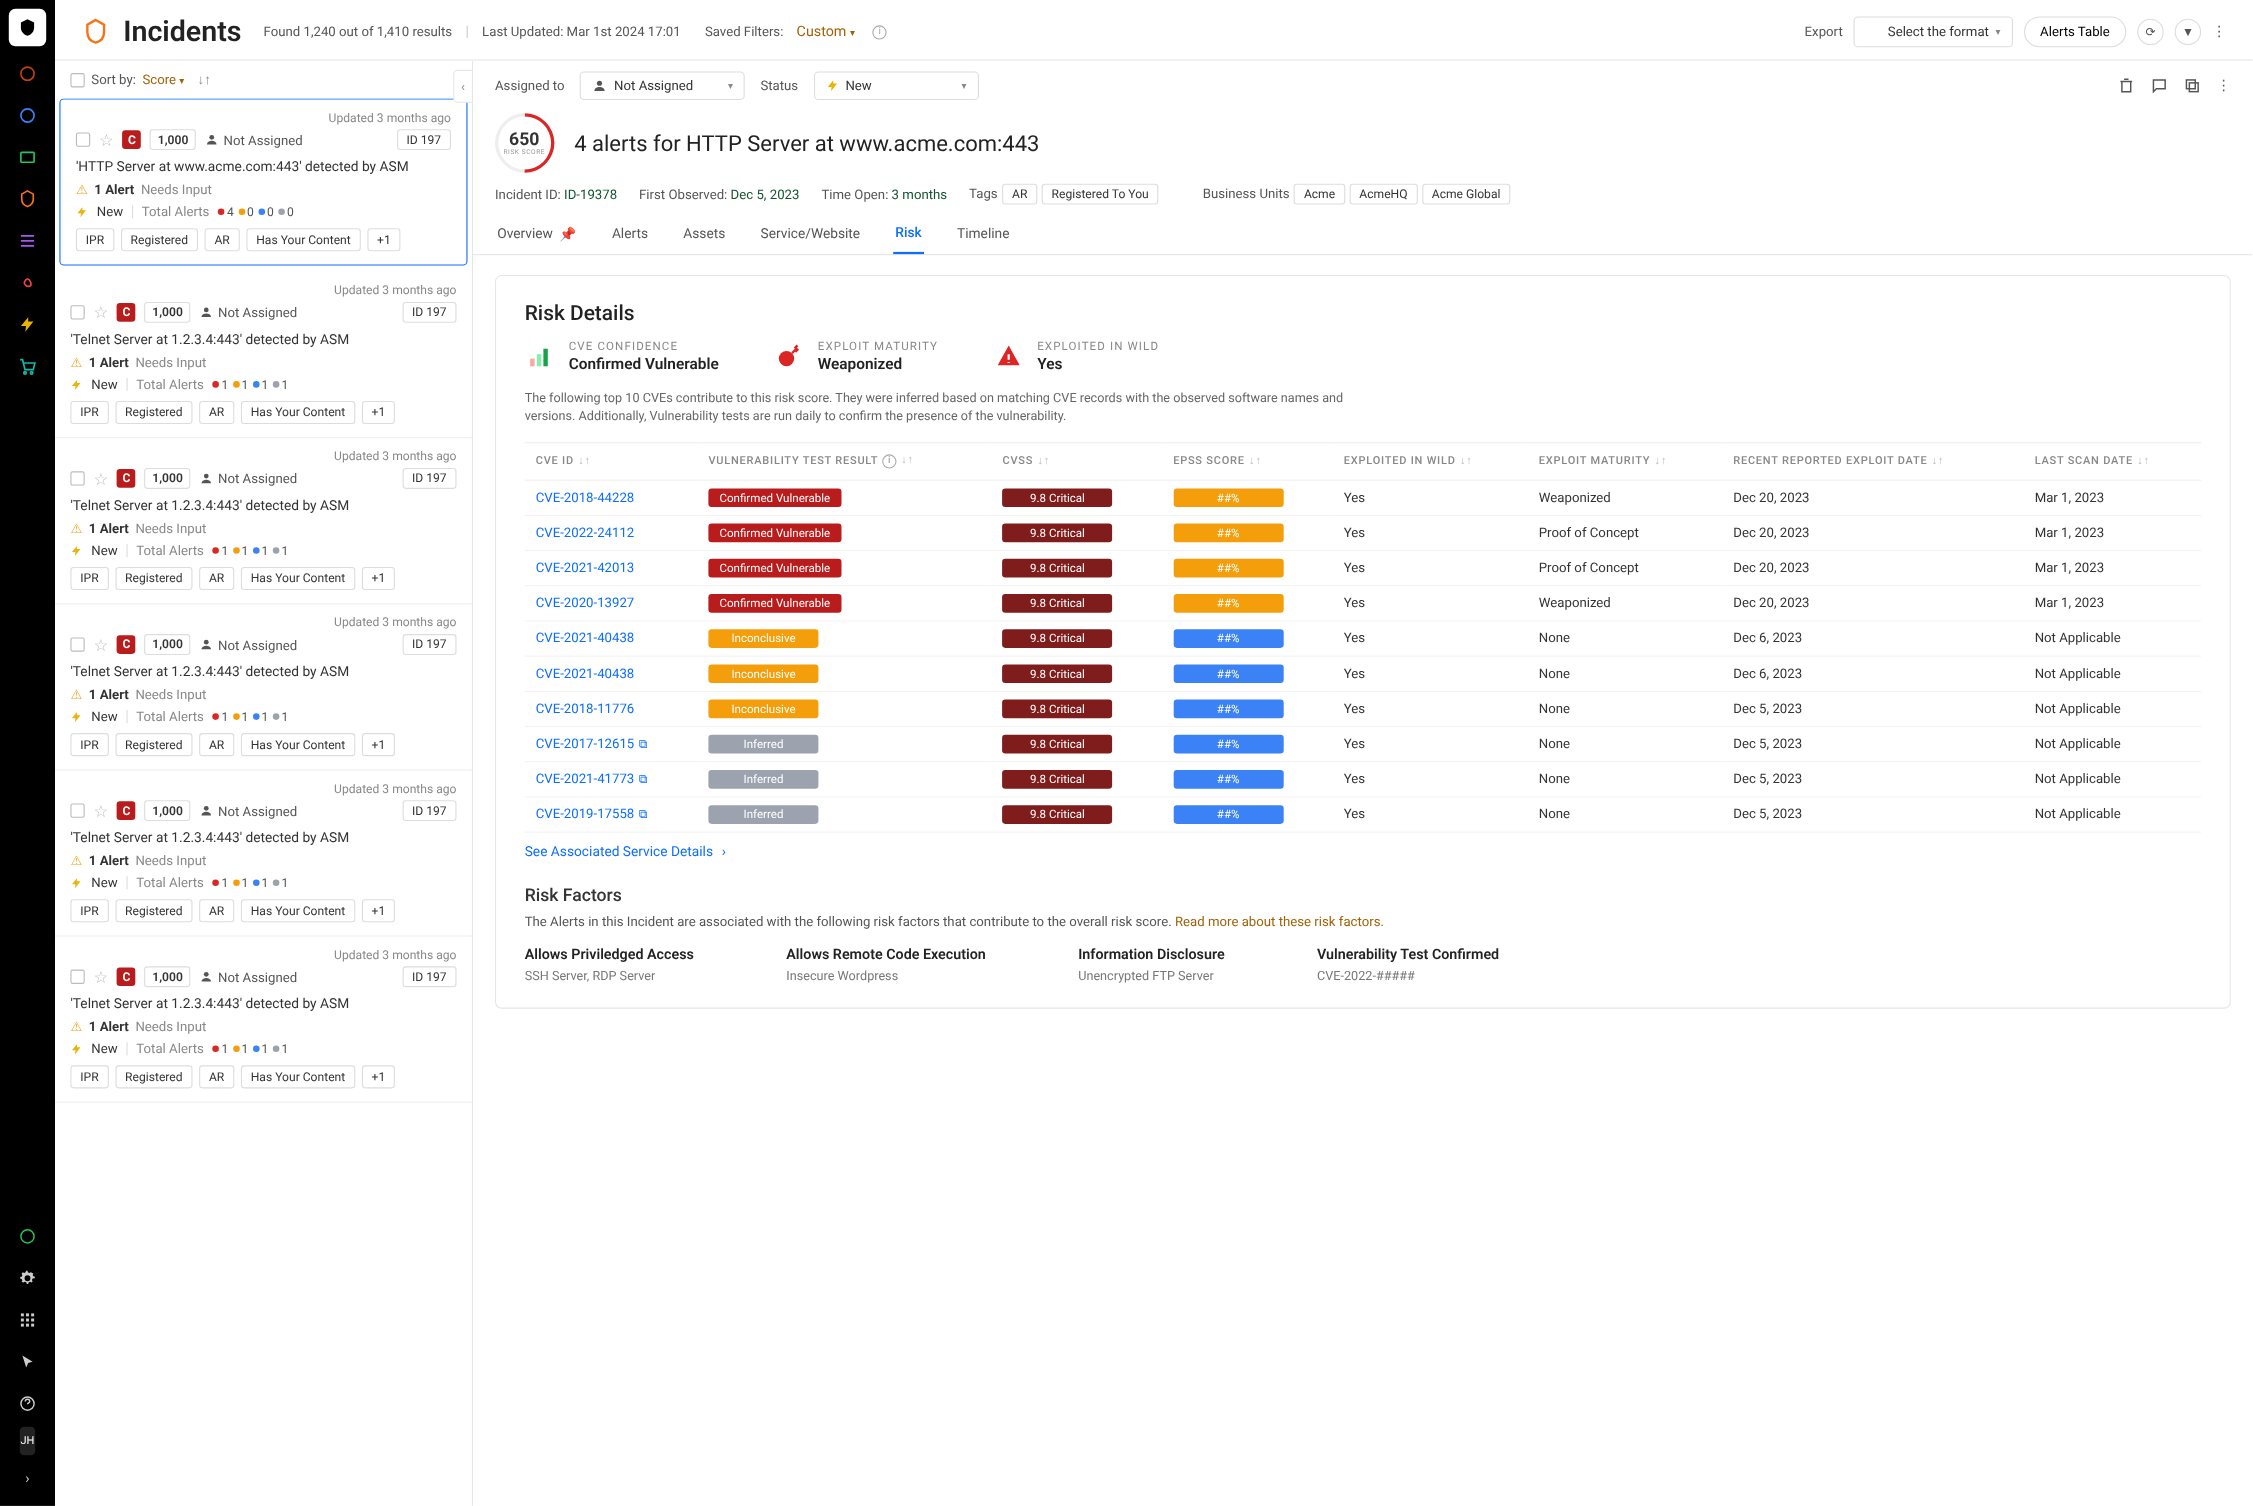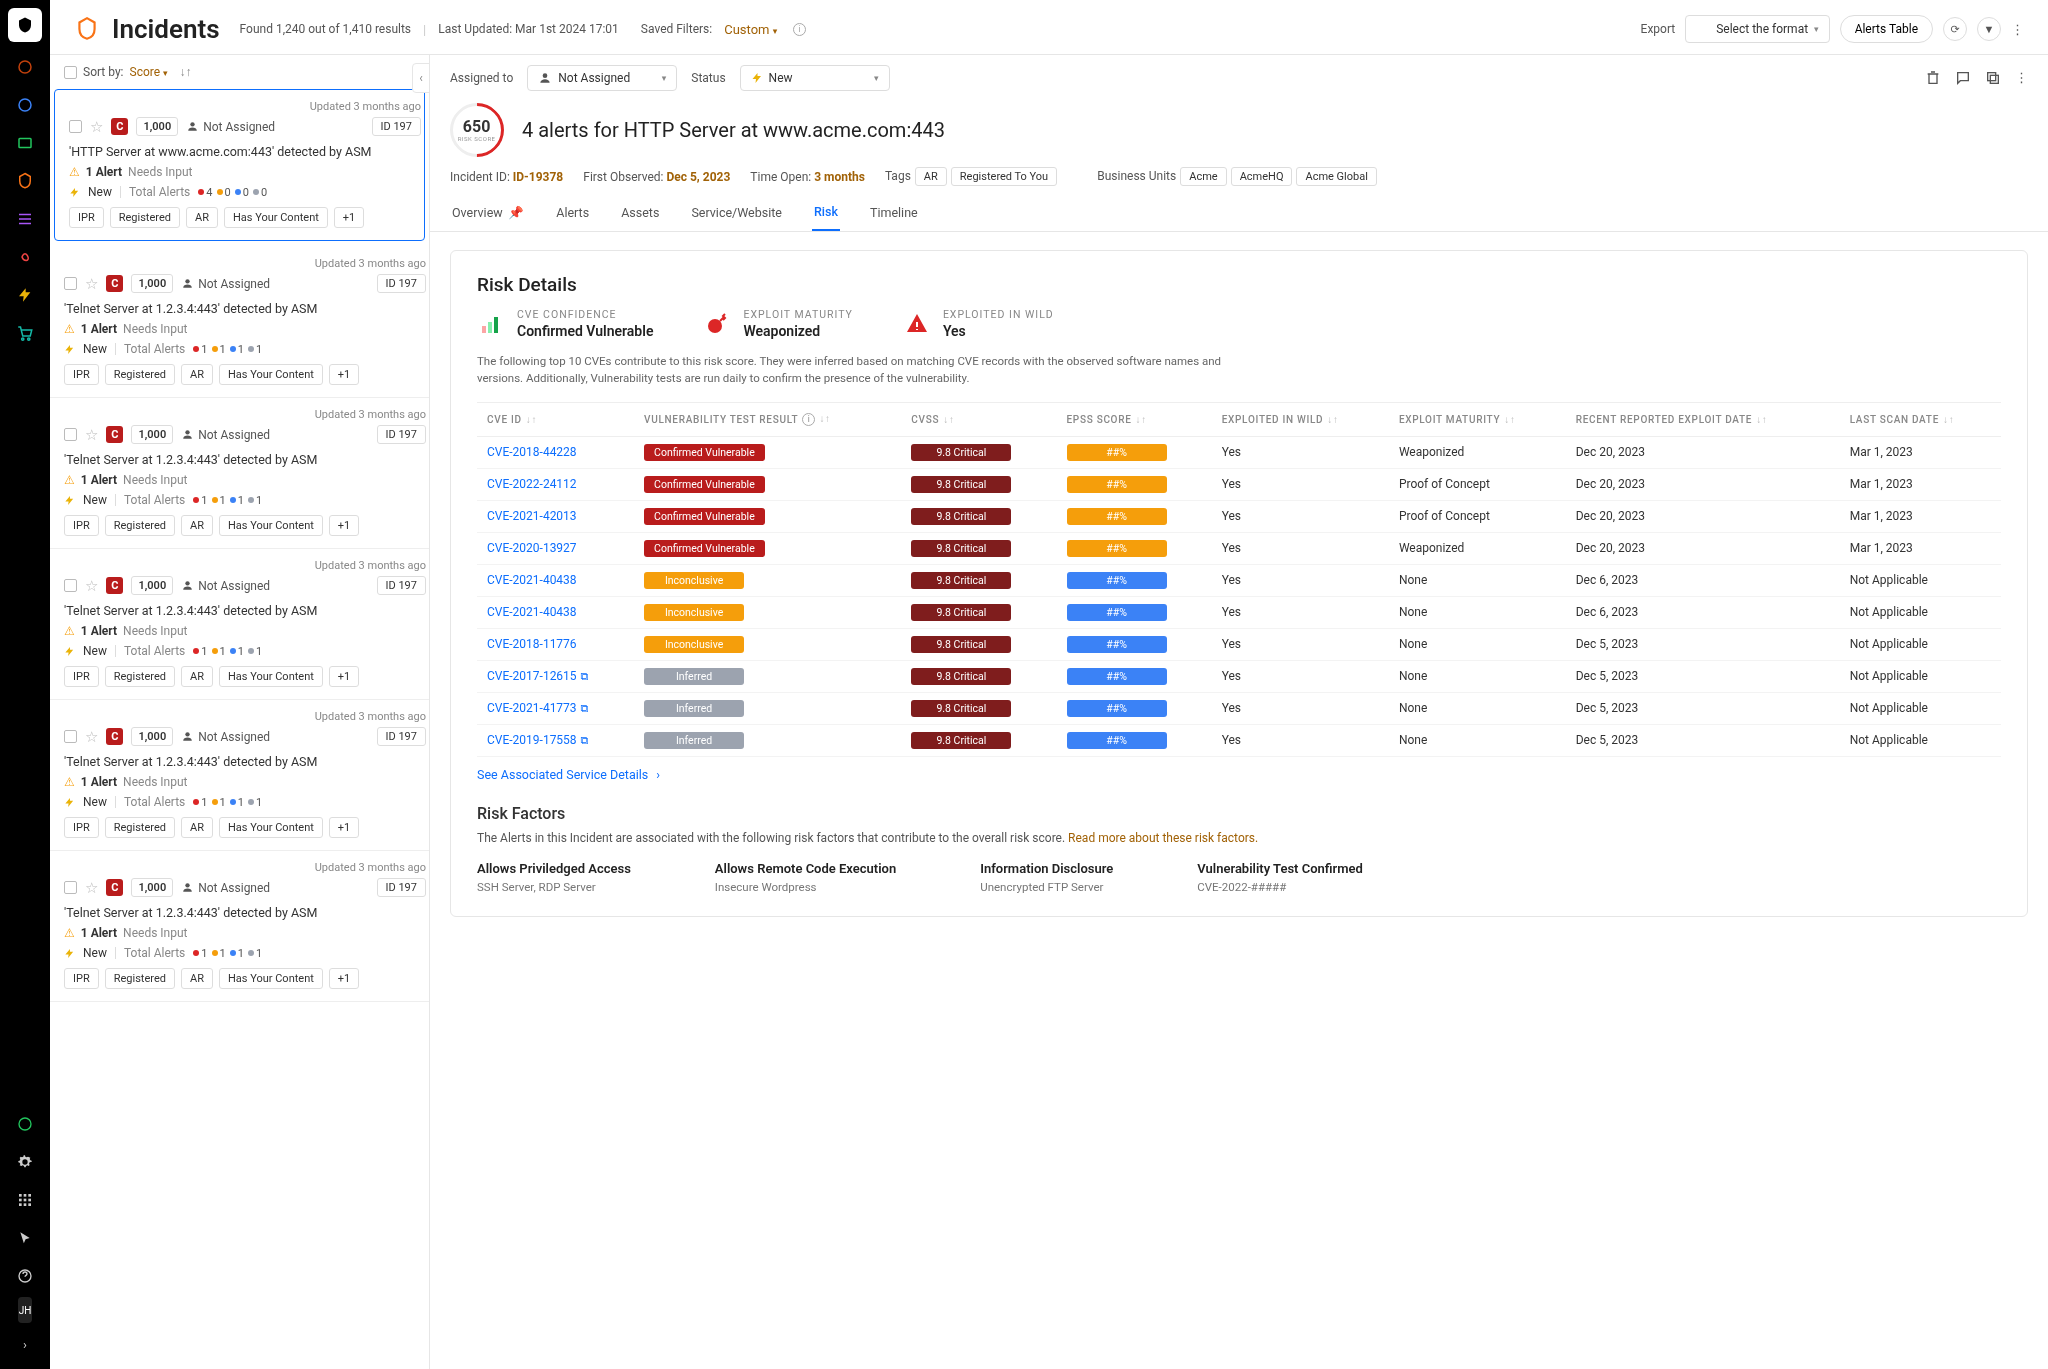--- a/index.html
+++ b/index.html
@@ -18,21 +18,21 @@
 .link { color: #a16207; cursor: pointer; }
 .topbar-right { margin-left: auto; display: flex; align-items: center; gap: 10px; }
 .dropdown { border: 1px solid #ddd; border-radius: 4px; padding: 6px 10px; display: flex; align-items: center; gap: 6px; cursor: pointer; font-size: 12px; }
 .btn-outline { border: 1px solid #ddd; border-radius: 16px; padding: 6px 14px; font-size: 12px; cursor: pointer; background: #fff; }
 .icon-circ { width: 24px; height: 24px; border: 1px solid #ddd; border-radius: 50%; display: flex; align-items: center; justify-content: center; cursor: pointer; font-size: 11px; color:#555; }
 .body { flex: 1; display: flex; overflow: hidden; }
 .listcol { width: 380px; border-right: 1px solid #e6e6e6; display: flex; flex-direction: column; overflow-y: auto; }
 .sortbar { display: flex; align-items: center; padding: 10px 14px; font-size: 12px; color: #555; gap: 6px; position: sticky; top:0; background:#fff; z-index:2;}
 .collapse-tab { position:absolute; right:-1px; top: 8px; width:18px; height:30px; border:1px solid #e6e6e6; border-radius:4px 0 0 4px; background:#fff; display:flex; align-items:center; justify-content:center; cursor:pointer; color:#888;}
 .listbody { position: relative; }
-.card { border-bottom: 1px solid #eee; padding: 10px 3px 12px 14px; }
+.card { border-bottom: 1px solid #eee; padding: 10px 14px 12px 14px; }
 .card.selected { border: 1.5px solid #0d6efd; border-radius: 4px; margin: 0 4px 6px 4px; }
 .card-updated { text-align: right; font-size: 11px; color: #888; margin-bottom: 4px; }
 .card-row1 { display: flex; align-items: center; gap: 8px; }
 .chk { width: 13px; height: 13px; border: 1.3px solid #bbb; border-radius: 2px; cursor: pointer; flex-shrink:0; }
 .star { color: #bbb; cursor: pointer; font-size: 15px; }
 .sev { width: 17px; height: 17px; background: #b91c1c; color: #fff; font-weight: 700; font-size: 11px; border-radius: 3px; display: flex; align-items: center; justify-content: center; }
 .score { border: 1px solid #ddd; border-radius: 3px; padding: 2px 6px; font-size: 11px; font-weight: 600; }
 .assignee { display: flex; align-items: center; gap: 4px; font-size: 12px; color: #555; }
 .idchip { margin-left: auto; border: 1px solid #ddd; border-radius: 3px; padding: 2px 8px; font-size: 11px; color: #333; }
 .card-title { font-size: 12.5px; margin: 8px 0 6px 0; }
@@ -54,21 +54,21 @@
 .sel { border: 1px solid #ddd; border-radius: 4px; padding: 5px 10px; display: flex; align-items: center; gap: 8px; font-size: 12px; cursor: pointer; min-width: 150px; justify-content: space-between; }
 .detail-icons { margin-left: auto; display: flex; gap: 14px; color: #555; }
 .detail-icons span { cursor: pointer; }
 .header-block { display: flex; align-items: center; gap: 18px; padding: 12px 20px 6px 20px; }
 .gauge { width: 54px; height: 54px; border-radius: 50%; border: 3px solid #eee; border-top-color: #dc2626; border-right-color:#dc2626; transform: rotate(45deg); display:flex; align-items:center; justify-content:center; }
 .gauge-inner { transform: rotate(-45deg); text-align:center; }
 .gauge-num { font-size: 16px; font-weight: 700; color: #333; line-height:1;}
 .gauge-lbl { font-size: 6px; color: #999; letter-spacing: 0.5px; }
 .detail-title { font-size: 20px; color: #222; }
 .meta-row { display: flex; align-items: center; gap: 20px; padding: 4px 20px 10px 20px; font-size: 12px; color: #555; flex-wrap: wrap; }
-.meta-row b { color: #a16207; font-weight: 700; }
+.meta-row b { color: #14532d; font-weight: 400; }
 .tag { border: 1px solid #ddd; border-radius: 3px; padding: 2px 8px; font-size: 11px; color: #333; margin-left: 4px; display:inline-block;}
 .tabs { display: flex; gap: 28px; padding: 0 20px; border-bottom: 1px solid #e6e6e6; font-size: 12.5px; }
 .tab { padding: 8px 2px 10px 2px; cursor: pointer; color: #555; display:flex; align-items:center; gap:6px;}
 .tab.active { color: #0d6efd; border-bottom: 2px solid #0d6efd; font-weight:500; }
 .panel { margin: 18px 20px; border: 1px solid #e6e6e6; border-radius: 6px; padding: 22px 26px; }
 .sec-title { font-size: 19px; font-weight: 500; margin-bottom: 12px; color: #222; }
 .sec-sub { font-size: 14px; color: #333; margin-bottom: 14px; }
 .summary-row { display: flex; gap: 50px; margin-bottom: 14px; }
 .summary-cell { display: flex; gap: 12px; align-items: center; }
 .sum-ico { width: 28px; height: 28px; display:flex; align-items:center; justify-content:center; }

